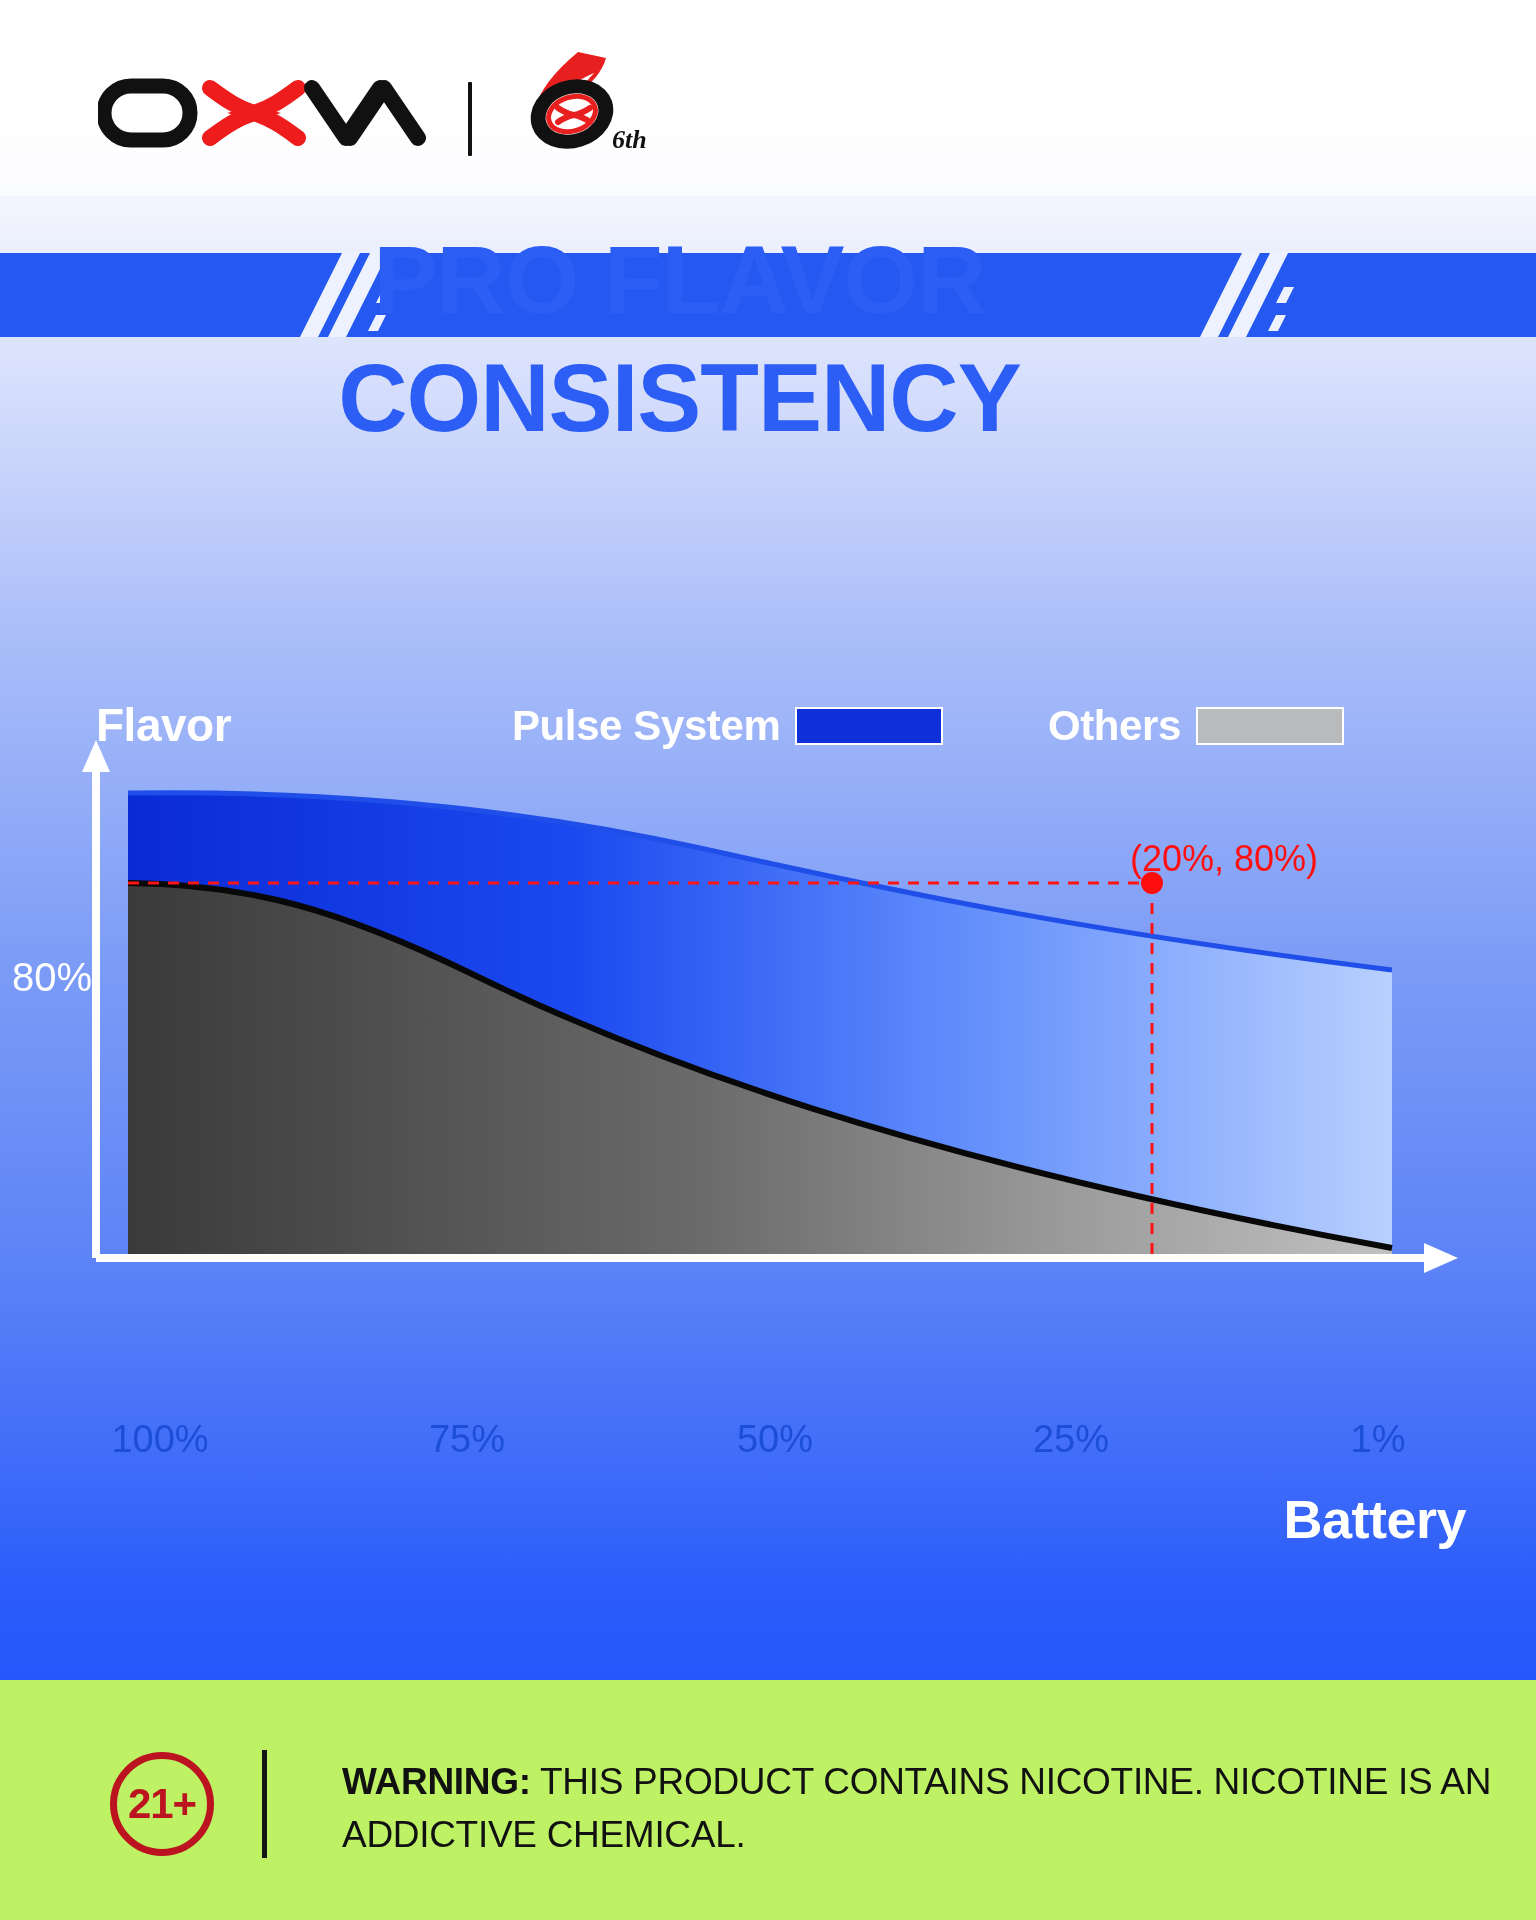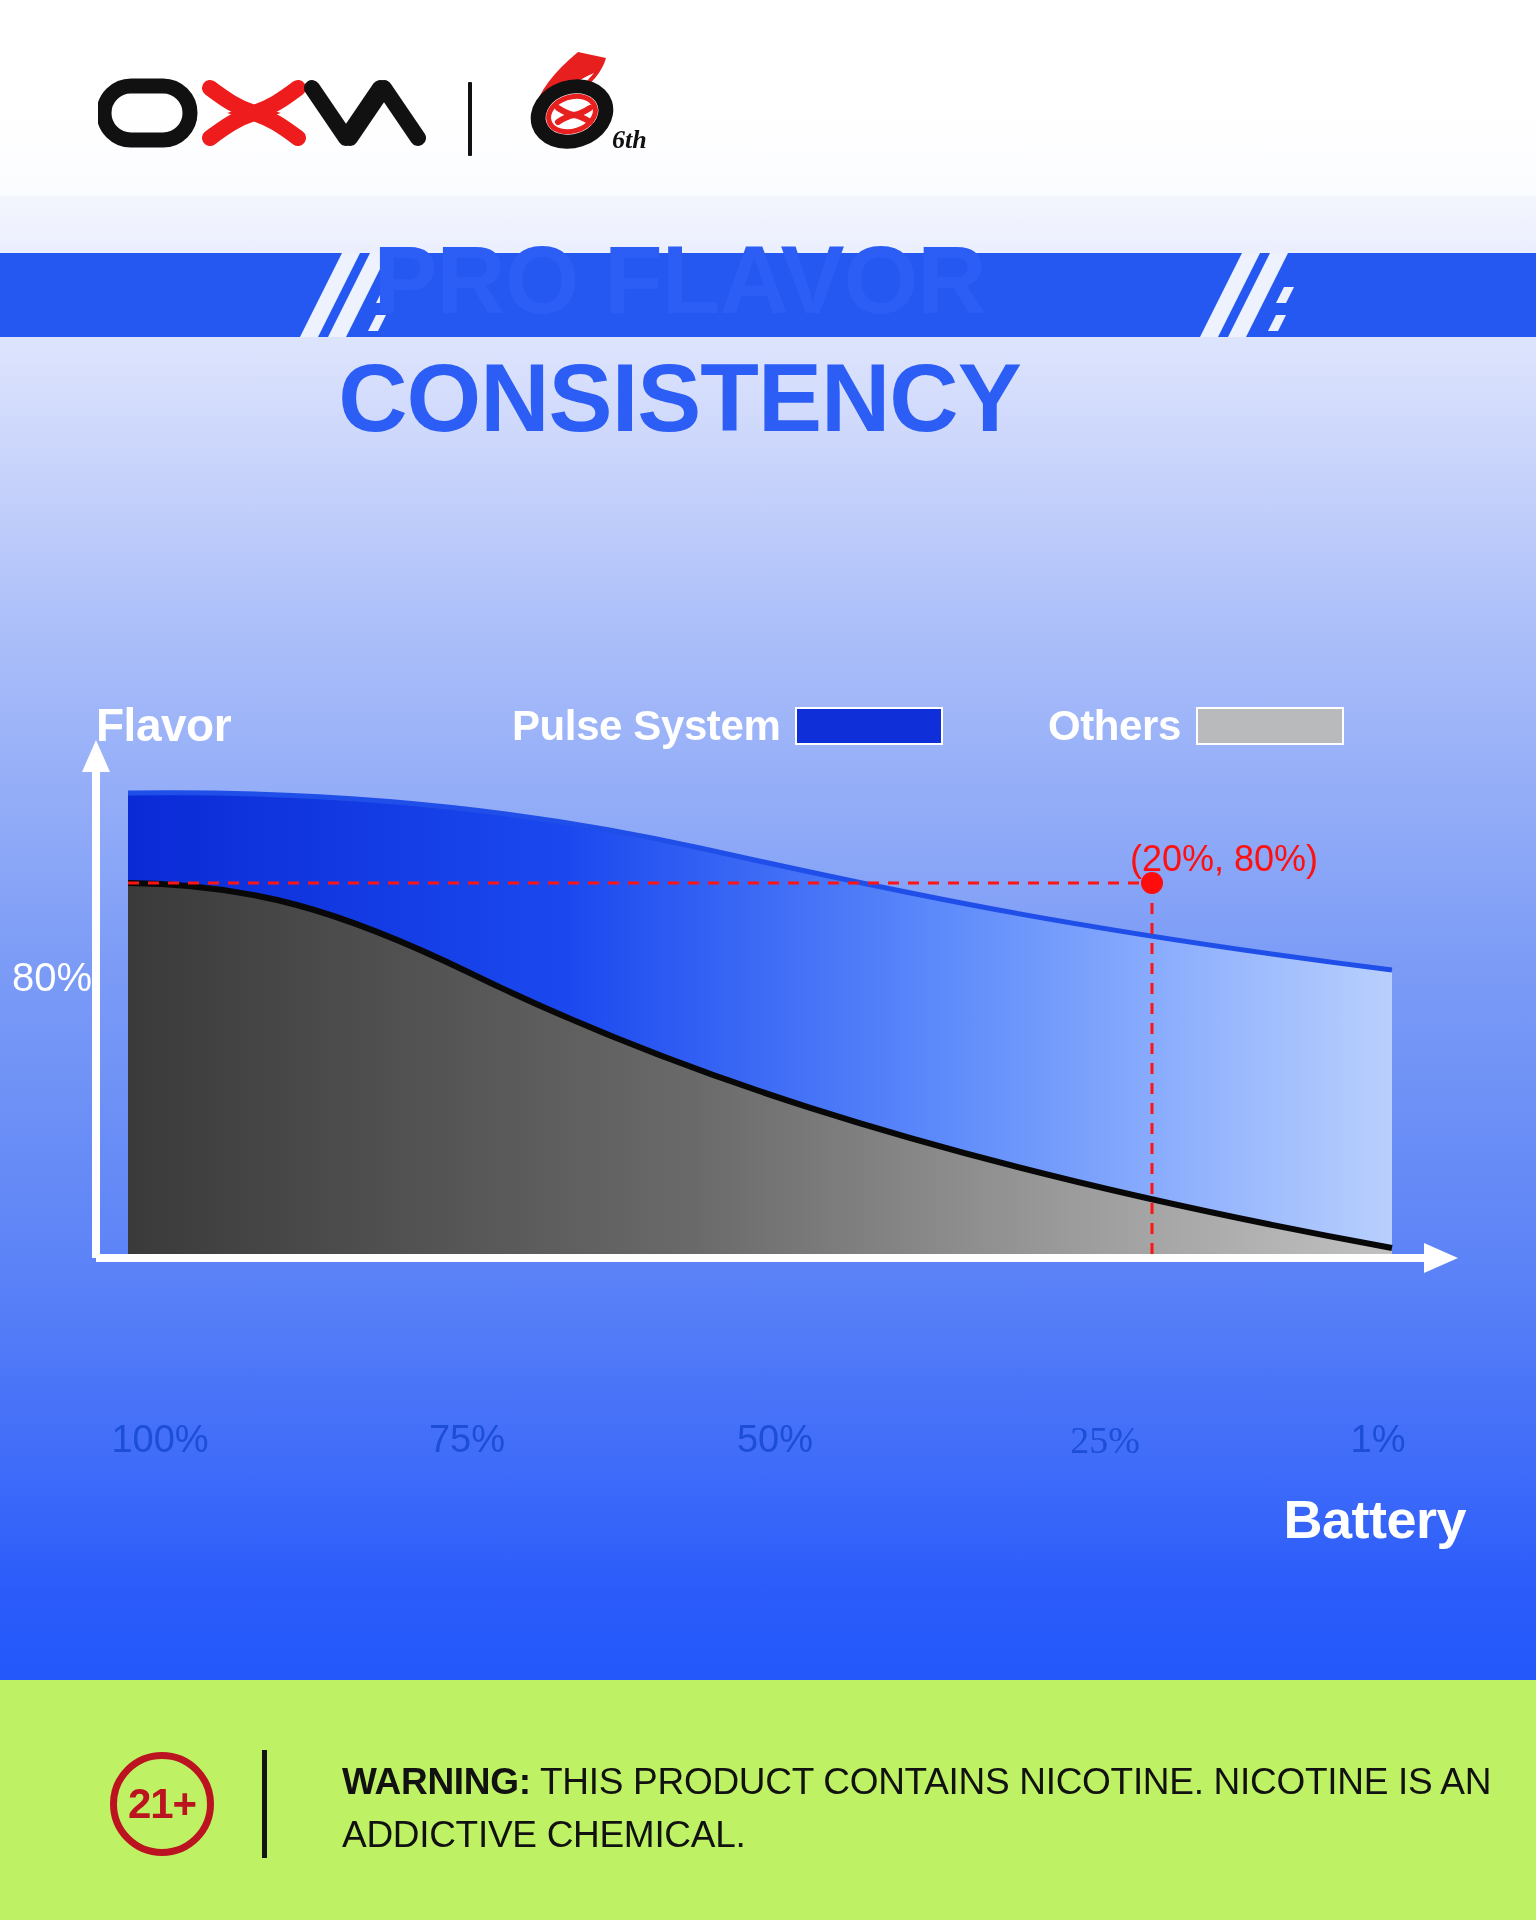--- a/index.html
+++ b/index.html
@@ -311,21 +311,21 @@
     <div style="position:absolute; left:1130px; top:148px; color:#ff0f0f;
                 font-size:36px; white-space:nowrap;">(20%, 80%)</div>
   </div>
 
   <div id="y-tick-80">80%</div>
 
   <div id="x-ticks">
     <span class="x-tick" style="left:160px;">100%</span>
     <span class="x-tick" style="left:467px;">75%</span>
     <span class="x-tick" style="left:775px;">50%</span>
-    <span class="x-tick" style="left:1105px;font-family:Liberation Serif, serif;">25%</span>
+    <span class="x-tick" style="left:1071px;">25%</span>
     <span class="x-tick" style="left:1378px;">1%</span>
   </div>
 
   <div id="axis-label-battery">Battery</div>
 
   <div id="footer-warning">
     <div id="badge-21">
       <span id="badge-21-text">21+</span>
     </div>
     <div id="warning-divider"></div>

